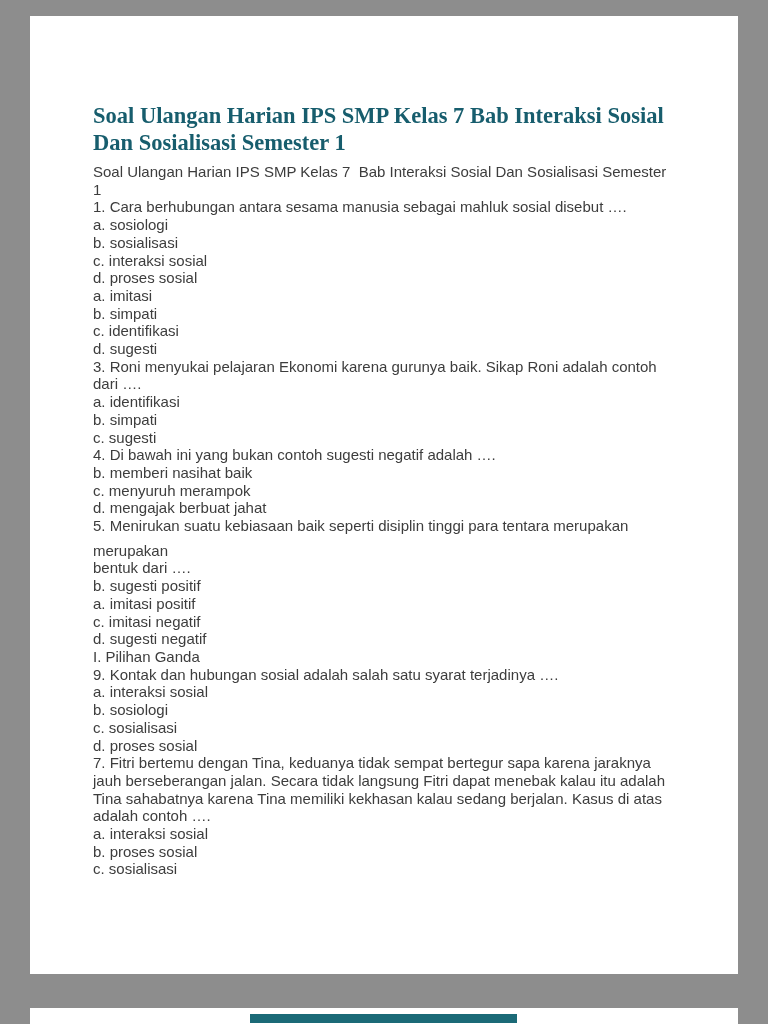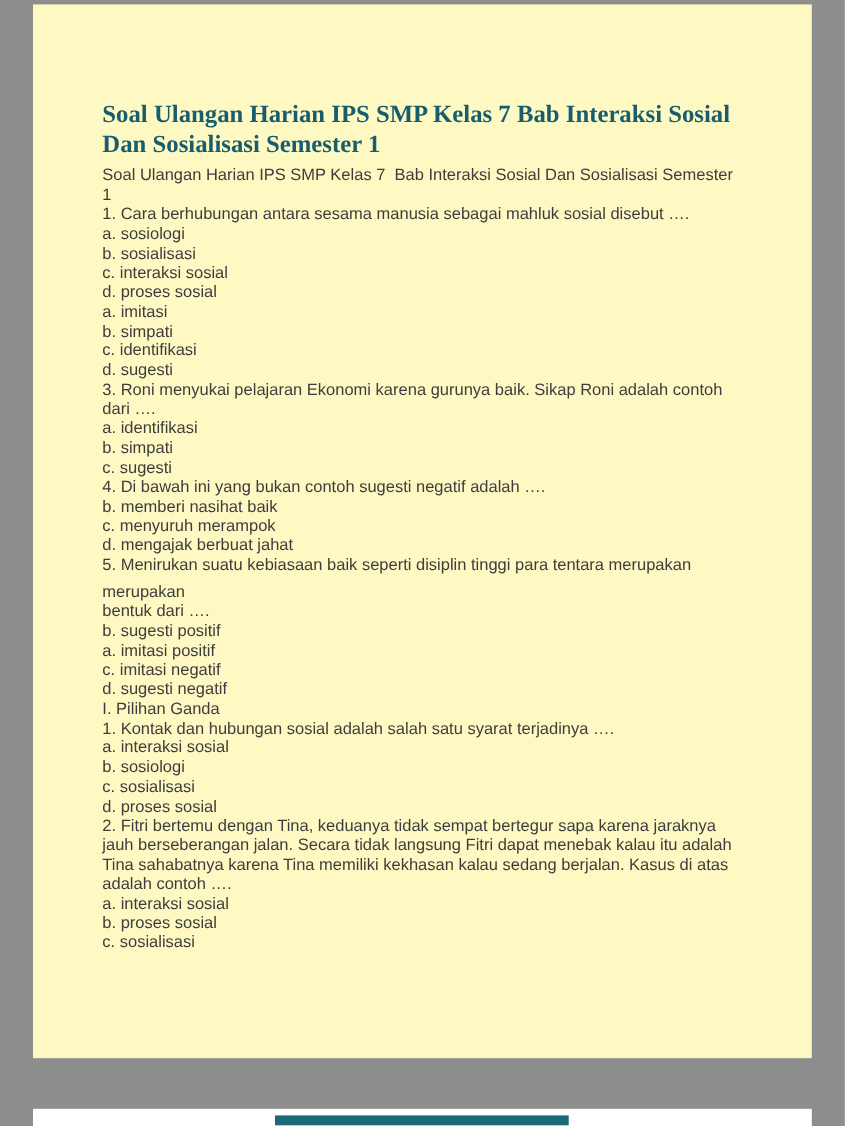--- a/index.html
+++ b/index.html
@@ -5,23 +5,23 @@
   html, body { margin: 0; padding: 0; }
   body {
     width: 768px; height: 1024px;
     background: #8d8d8d;
     font-family: "Liberation Sans", sans-serif;
     overflow: hidden;
   }
   .viewport { position: relative; width: 768px; height: 1024px; }
 
   .page {
-    position: absolute; left: 30px; top: 4px;
+    position: absolute; left: 30px; top: 16px;
     width: 708px; height: 958px;
-    background: #fef9c3;
+    background: #ffffff;
   }
   .content { padding: 86px 60px 0 63px; }
 
   .doc-title {
     font-family: "Liberation Serif", serif;
     font-weight: bold;
     font-size: 22.5px;
     line-height: 27px;
     color: #175d6d;
     margin: 0 0 7px 0;
@@ -91,26 +91,26 @@
         <div class="line">c. menyuruh merampok</div>
         <div class="line">d. mengajak berbuat jahat</div>
         <div class="line">5. Menirukan suatu kebiasaan baik seperti disiplin tinggi para tentara merupakan</div>
         <div class="line gap-top">merupakan</div>
         <div class="line">bentuk dari ….</div>
         <div class="line">b. sugesti positif</div>
         <div class="line">a. imitasi positif</div>
         <div class="line">c. imitasi negatif</div>
         <div class="line">d. sugesti negatif</div>
         <div class="line">I. Pilihan Ganda</div>
-        <div class="line">1. Kontak dan hubungan sosial adalah salah satu syarat terjadinya ….</div>
+        <div class="line">9. Kontak dan hubungan sosial adalah salah satu syarat terjadinya ….</div>
         <div class="line">a. interaksi sosial</div>
         <div class="line">b. sosiologi</div>
         <div class="line">c. sosialisasi</div>
         <div class="line">d. proses sosial</div>
-        <div class="line">2. Fitri bertemu dengan Tina, keduanya tidak sempat bertegur sapa karena jaraknya jauh berseberangan jalan. Secara tidak langsung Fitri dapat menebak kalau itu adalah Tina sahabatnya karena Tina memiliki kekhasan kalau sedang berjalan. Kasus di atas adalah contoh ….</div>
+        <div class="line">7. Fitri bertemu dengan Tina, keduanya tidak sempat bertegur sapa karena jaraknya jauh berseberangan jalan. Secara tidak langsung Fitri dapat menebak kalau itu adalah Tina sahabatnya karena Tina memiliki kekhasan kalau sedang berjalan. Kasus di atas adalah contoh ….</div>
         <div class="line">a. interaksi sosial</div>
         <div class="line">b. proses sosial</div>
         <div class="line">c. sosialisasi</div>
       </div>
 
     </div>
   </div>
 
   <div class="next-page">
     <div class="heading-strip"></div>

